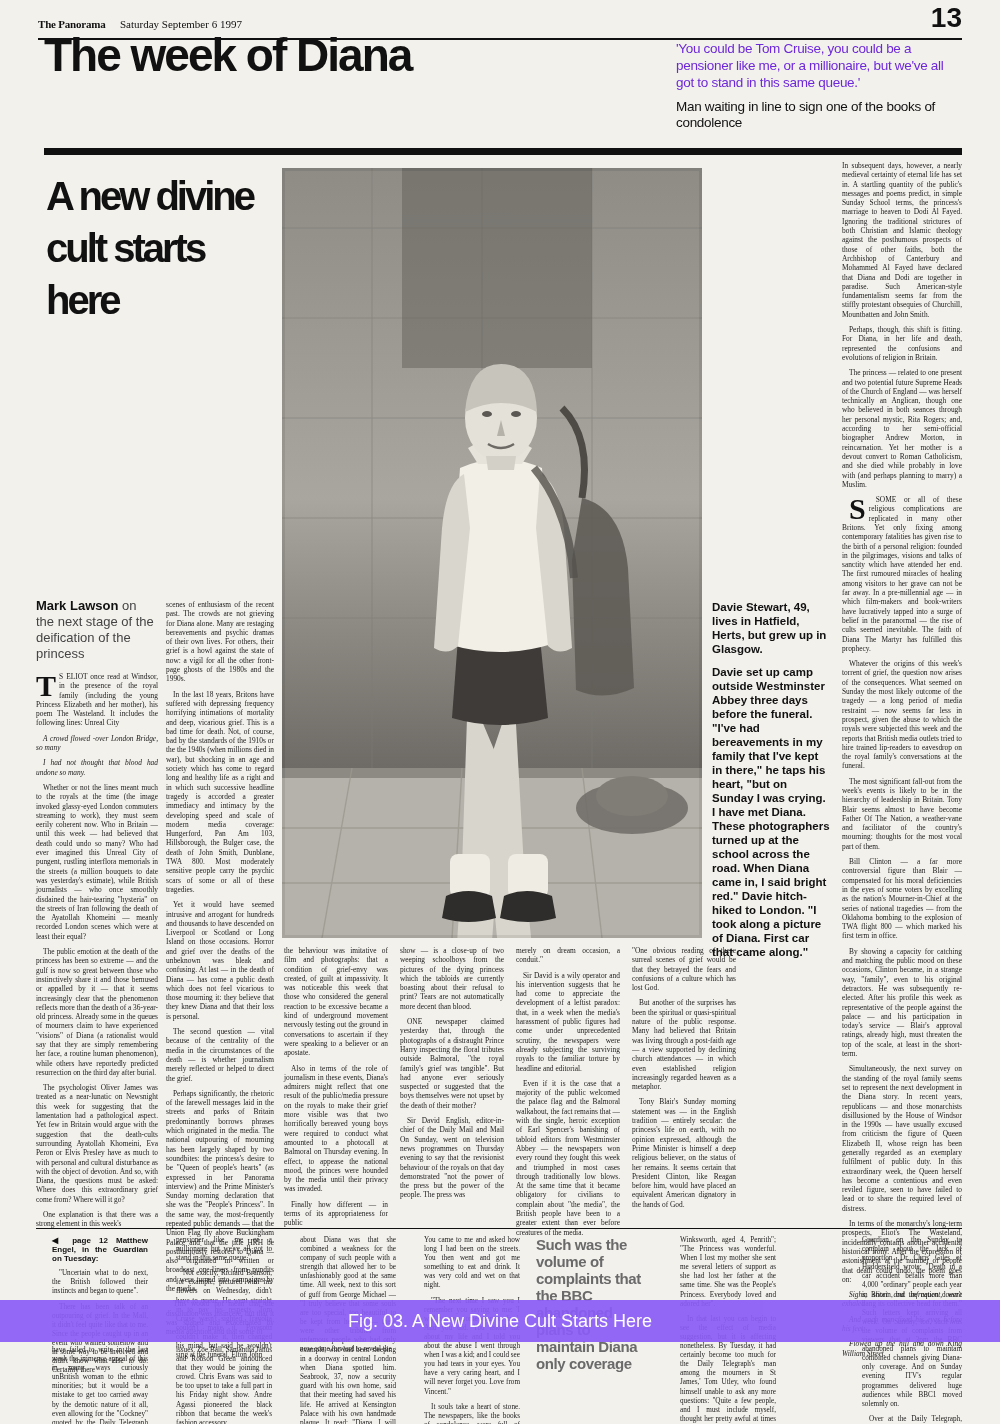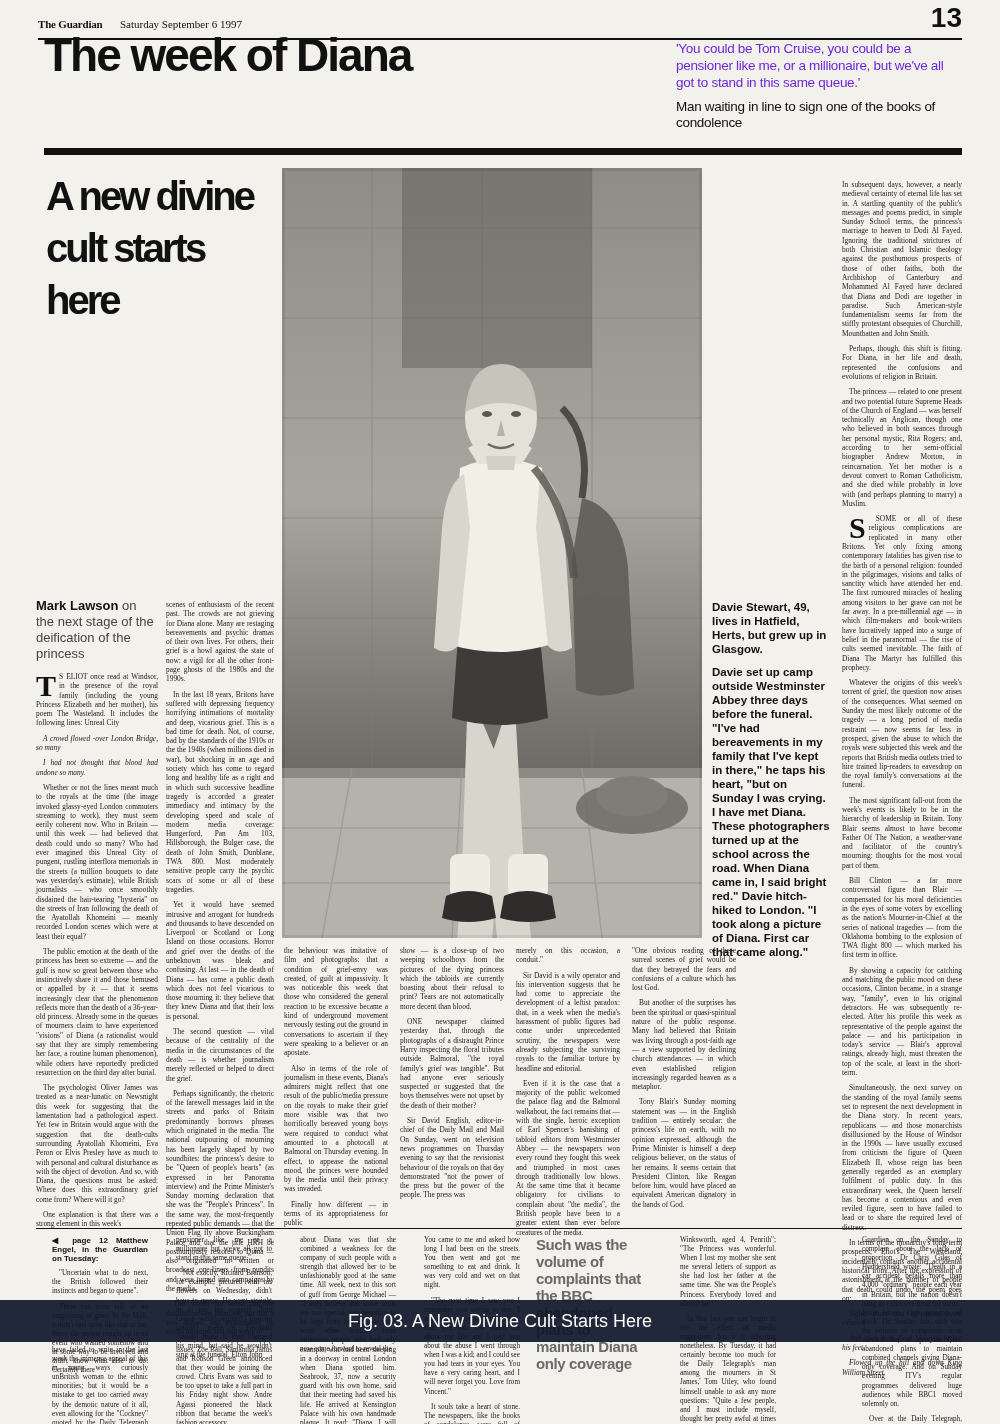--- a/index.html
+++ b/index.html
@@ -48,31 +48,31 @@
 
   
   .botrule{position:absolute;left:36px;top:1228px;width:926px;height:1px;background:#111;}
   .bcol{position:absolute;font-family:"Liberation Serif",serif;font-size:7.2px;line-height:9.1px;color:#1a1a1a;text-align:justify;}
   .bcol p{margin:0 0 6px 16px;text-indent:7px;}
   .bcol p.first{text-indent:0;}
   .refline{font-family:"Liberation Sans",sans-serif;font-weight:bold;font-size:8px;color:#111;}
   .pullquote{position:absolute;left:536px;top:1236px;width:110px;font-family:"Liberation Sans",sans-serif;font-weight:bold;font-size:15px;line-height:17px;color:#6a6a6a;letter-spacing:-0.4px;}
 
   
-  .figbar{position:absolute;left:0;top:1300px;width:1000px;height:42px;background:#0f172a;opacity:0.92;}
+  .figbar{position:absolute;left:0;top:1300px;width:1000px;height:42px;background:#8b5cf6;opacity:0.92;}
   .figbar .figtext{position:absolute;width:100%;text-align:center;top:11px;font-family:"Liberation Sans",sans-serif;font-size:18px;color:#ffffff;}
 </style>
 </head>
 <body>
 
 <div class="page">
   <div class="sheet"></div>
 
   <div class="masthead">
-    <span class="paper">The Guardian</span>
+    <span class="paper">The Panorama</span>
     <span class="date">Saturday September 6 1997</span>
     <span class="pageno">13</span>
   </div>
 
   <div class="weektitle">The week of Diana</div>
 
   <div class="quotebox">
     <div class="q">'You could be Tom Cruise, you could be a pensioner like me, or a millionaire, but we've all got to stand in this same queue.'</div>
     <div class="qsub">Man waiting in line to sign one of the books of condolence</div>
   </div>
@@ -195,32 +195,32 @@
     <p>Finally how different — in terms of its appropriateness for public</p>
   </div>
 
   <div class="col" style="left:400px;top:946px;width:104px;height:286px;">
     <p class="first">show — is a close-up of two weeping schoolboys from the pictures of the dying princess which the tabloids are currently boasting about their refusal to print? Tears are not automatically more decent than blood.</p>
     <p>ONE newspaper claimed yesterday that, through the photographs of a distraught Prince Harry inspecting the floral tributes outside Balmoral, "the royal family's grief was tangible". But had anyone ever seriously suspected or suggested that the boys themselves were not upset by the death of their mother?</p>
     <p>Sir David English, editor-in-chief of the Daily Mail and Mail On Sunday, went on television news programmes on Thursday evening to say that the revisionist behaviour of the royals on that day demonstrated "not the power of the press but the power of the people. The press was</p>
   </div>
 
   <div class="col" style="left:516px;top:946px;width:104px;height:286px;">
-    <p class="first">merely on this occasion, a conduit."</p>
+    <p class="first">merely on dream occasion, a conduit."</p>
     <p>Sir David is a wily operator and his intervention suggests that he had come to appreciate the development of a leftist paradox: that, in a week when the media's harassment of public figures had come under unprecedented scrutiny, the newspapers were already subjecting the surviving royals to the familiar torture by headline and editorial.</p>
     <p>Even if it is the case that a majority of the public welcomed the palace flag and the Balmoral walkabout, the fact remains that — with the single, heroic exception of Earl Spencer's banishing of tabloid editors from Westminster Abbey — the newspapers won every round they fought this week and triumphed in most cases through traditionally low blows. At the same time that it became obligatory for civilians to complain about "the media", the British people have been to a greater extent than ever before creatures of the media.</p>
   </div>
 
   <div class="col" style="left:632px;top:946px;width:104px;height:286px;">
     <p class="first">"One obvious reading of these surreal scenes of grief would be that they betrayed the fears and confusions of a culture which has lost God.</p>
     <p>But another of the surprises has been the spiritual or quasi-spiritual nature of the public response. Many had believed that Britain was living through a post-faith age — a view supported by declining church attendances — in which even established religion increasingly regarded heaven as a metaphor.</p>
     <p>Tony Blair's Sunday morning statement was — in the English tradition — entirely secular: the princess's life on earth, with no opinion expressed, although the Prime Minister is himself a deep religious believer, on the status of her remains. It seems certain that President Clinton, like Reagan before him, would have placed an equivalent American dignatory in the hands of God.</p>
   </div>
 
-  <div class="col" style="left:842px;top:180px;width:120px;height:1064px;">
+  <div class="col" style="left:842px;top:161px;width:120px;height:1064px;">
     <p class="first">In subsequent days, however, a nearly medieval certainty of eternal life has set in. A startling quantity of the public's messages and poems predict, in simple Sunday School terms, the princess's marriage to heaven to Dodi Al Fayed. Ignoring the traditional strictures of both Christian and Islamic theology against the posthumous prospects of those of other faiths, both the Archbishop of Canterbury and Mohammed Al Fayed have declared that Diana and Dodi are together in paradise. Such American-style fundamentalism seems far from the stiffly protestant obsequies of Churchill, Mountbatten and John Smith.</p>
     <p>Perhaps, though, this shift is fitting. For Diana, in her life and death, represented the confusions and evolutions of religion in Britain.</p>
     <p>The princess — related to one present and two potential future Supreme Heads of the Church of England — was herself technically an Anglican, though one who believed in both seances through her personal mystic, Rita Rogers; and, according to her semi-official biographer Andrew Morton, in reincarnation. Yet her mother is a devout convert to Roman Catholicism, and she died while probably in love with (and perhaps planning to marry) a Muslim.</p>
     <p><span class="dropcap">S</span><span>SOME or all of these religious complications are replicated in many other Britons. Yet only fixing among contemporary fatalities has given rise to the birth of a personal religion: founded in the pilgrimages, visions and talks of sanctity which have attended her end. The first rumoured miracles of healing among visitors to her grave can not be far away. In a pre-millennial age — in which film-makers and book-writers have lucratively tapped into a surge of belief in the paranormal — the rise of cults seemed inevitable. The faith of Diana The Martyr has fulfilled this prophecy.</span></p>
     <p>Whatever the origins of this week's torrent of grief, the question now arises of the consequences. What seemed on Sunday the most likely outcome of the tragedy — a long period of media restraint — now seems far less in prospect, given the abuse to which the royals were subjected this week and the reports that British media outlets tried to hire trained lip-readers to eavesdrop on the royal family's conversations at the funeral.</p>
     <p>The most significant fall-out from the week's events is likely to be in the hierarchy of leadership in Britain. Tony Blair seems almost to have become Father Of The Nation, a weather-vane and facilitator of the country's mourning: thoughts for the most vocal part of them.</p>
     <p>Bill Clinton — a far more controversial figure than Blair — compensated for his moral deficiencies in the eyes of some voters by excelling as the nation's Mourner-in-Chief at the series of national tragedies — from the Oklahoma bombing to the explosion of TWA flight 800 — which marked his first term in office.</p>
     <p>By showing a capacity for catching and matching the public mood on these occasions, Clinton became, in a strange way, "family", even to his original detractors. He was subsequently re-elected. After his profile this week as representative of the people against the palace — and his participation in today's service — Blair's approval ratings, already high, must threaten the top of the scale, at least in the short-term.</p>
     <p>Simultaneously, the next survey on the standing of the royal family seems set to represent the next development in the Diana story. In recent years, republicans — and those monarchists disillusioned by the House of Windsor in the 1990s — have usually excused from criticism the figure of Queen Elizabeth II, whose reign has been generally regarded as an exemplary fulfilment of public duty. In this extraordinary week, the Queen herself has become a contentious and even reviled figure, seen to have failed to lead or to share the required level of distress.</p>
     <p>In terms of the monarchy's long-term prospects, Eliot's The Wasteland, incidentally contains another accidental historical irony. After the expression of astonishment at the number of people that death could undo, the poem goes on:</p>

